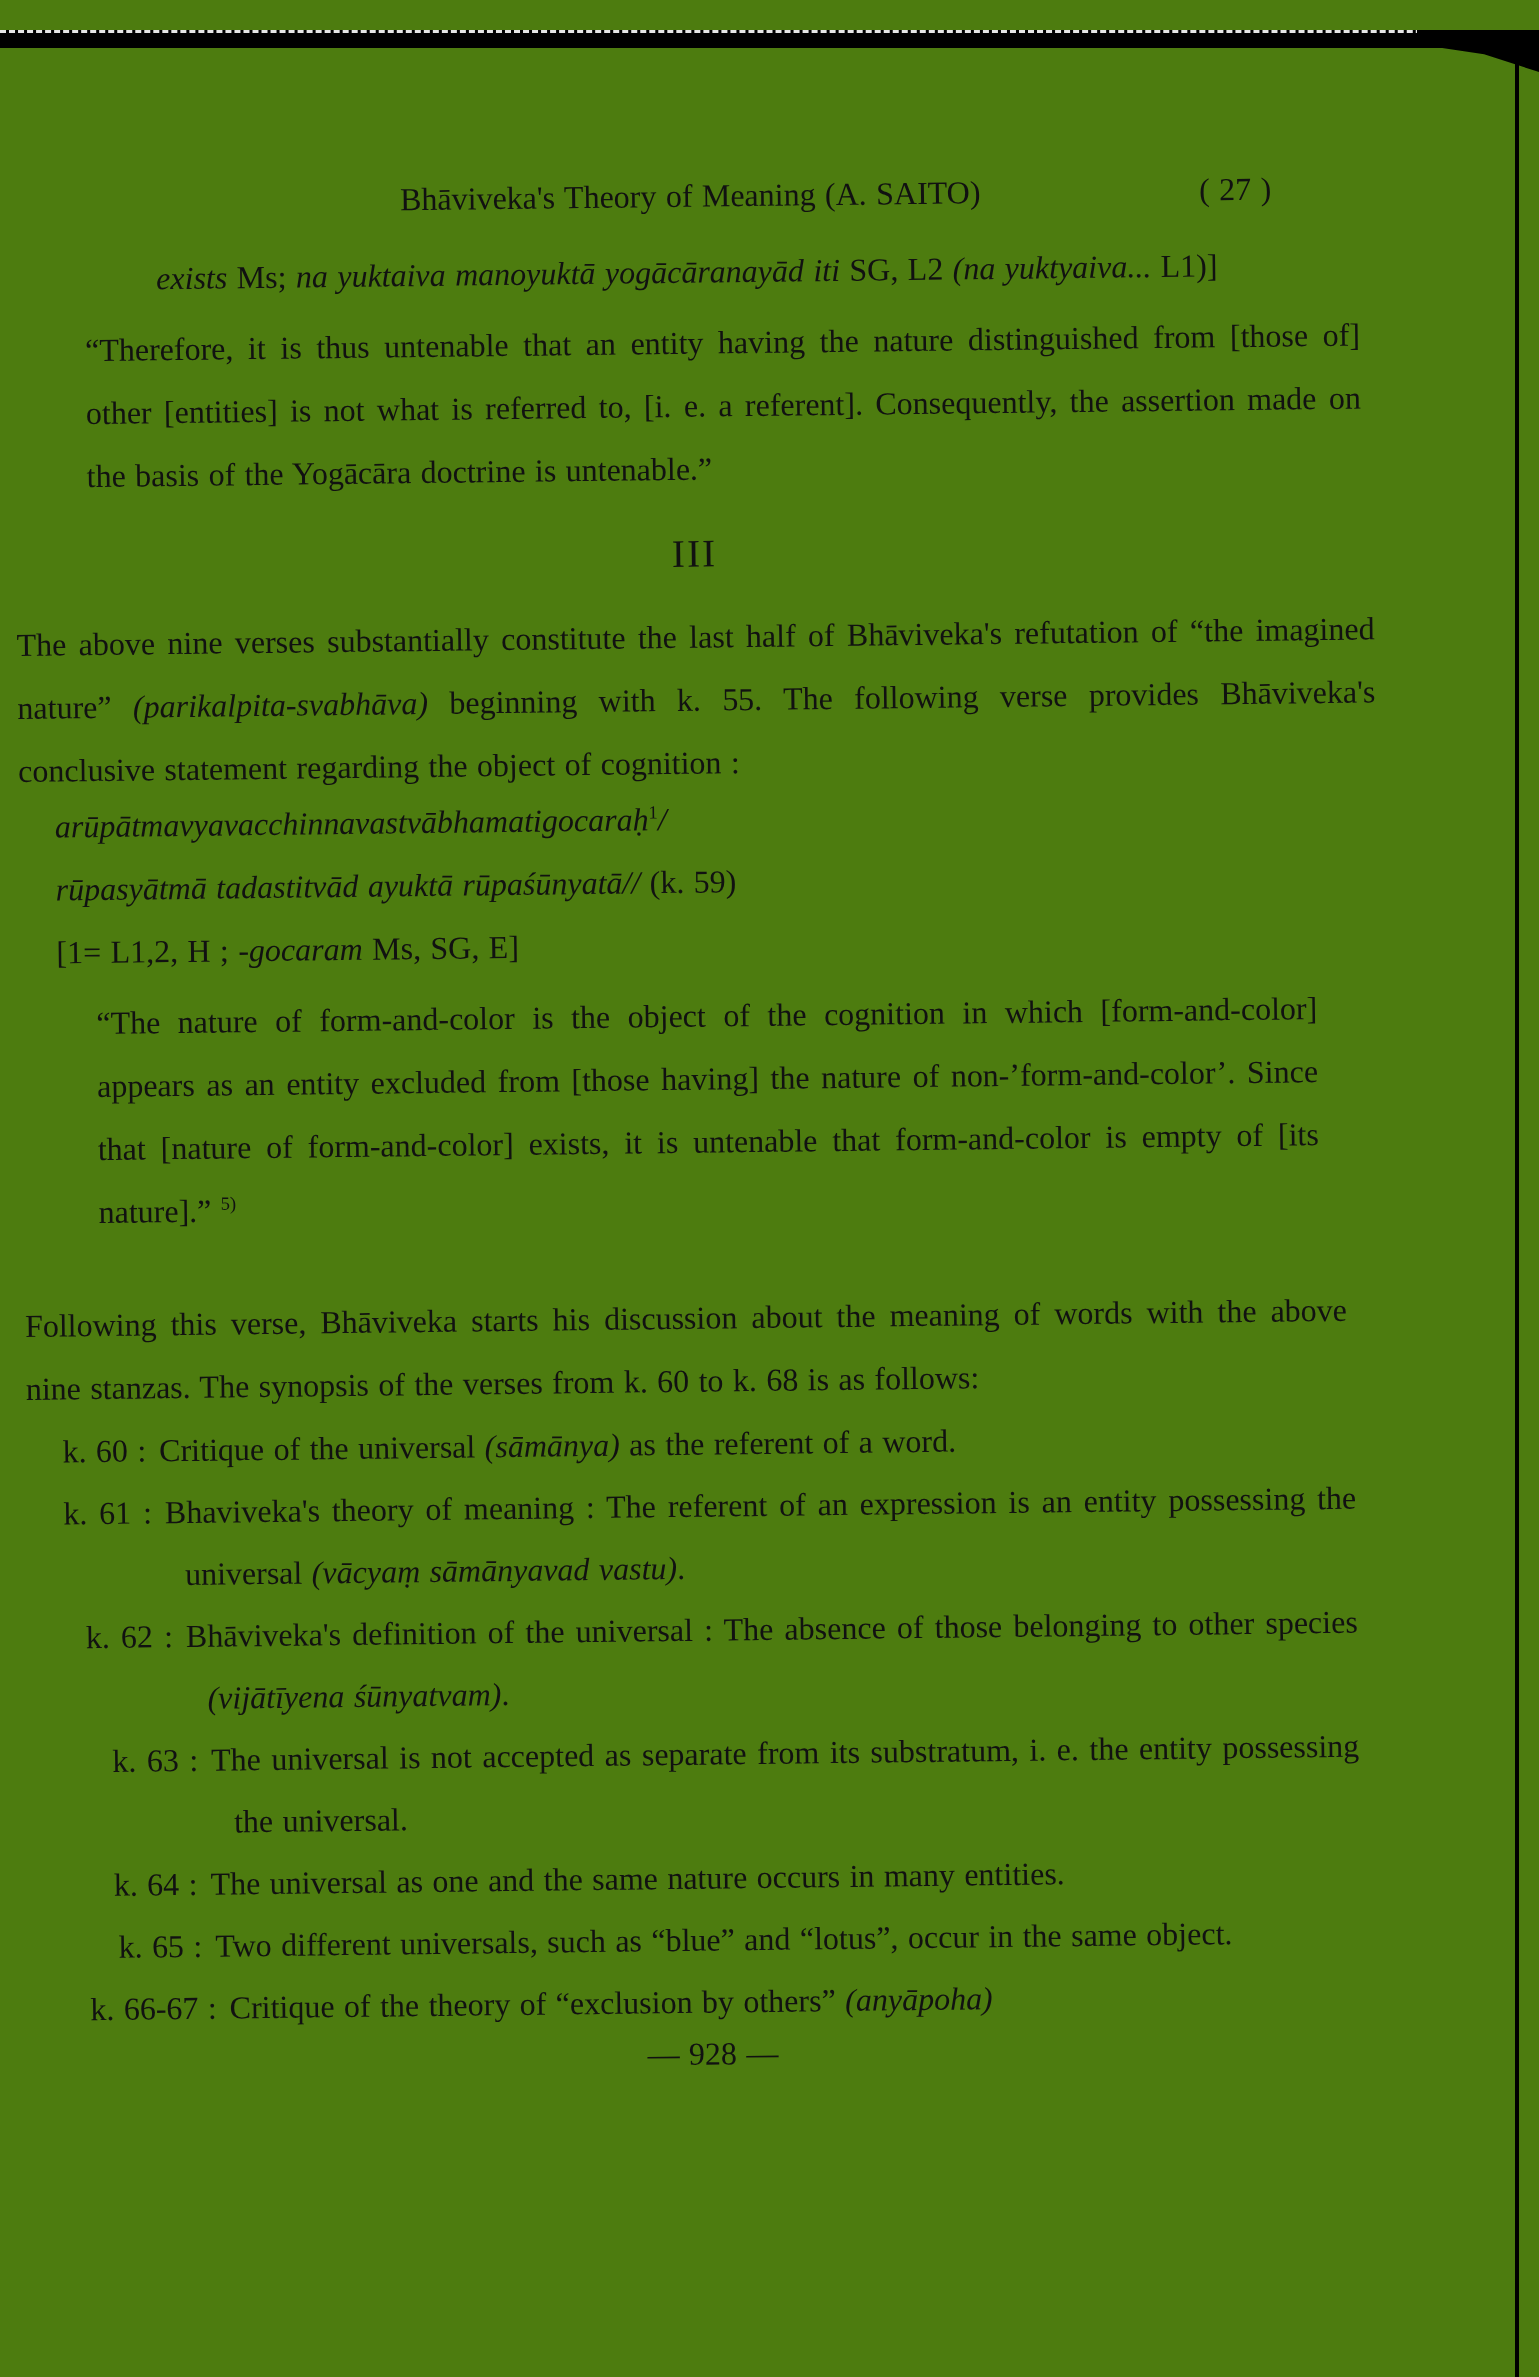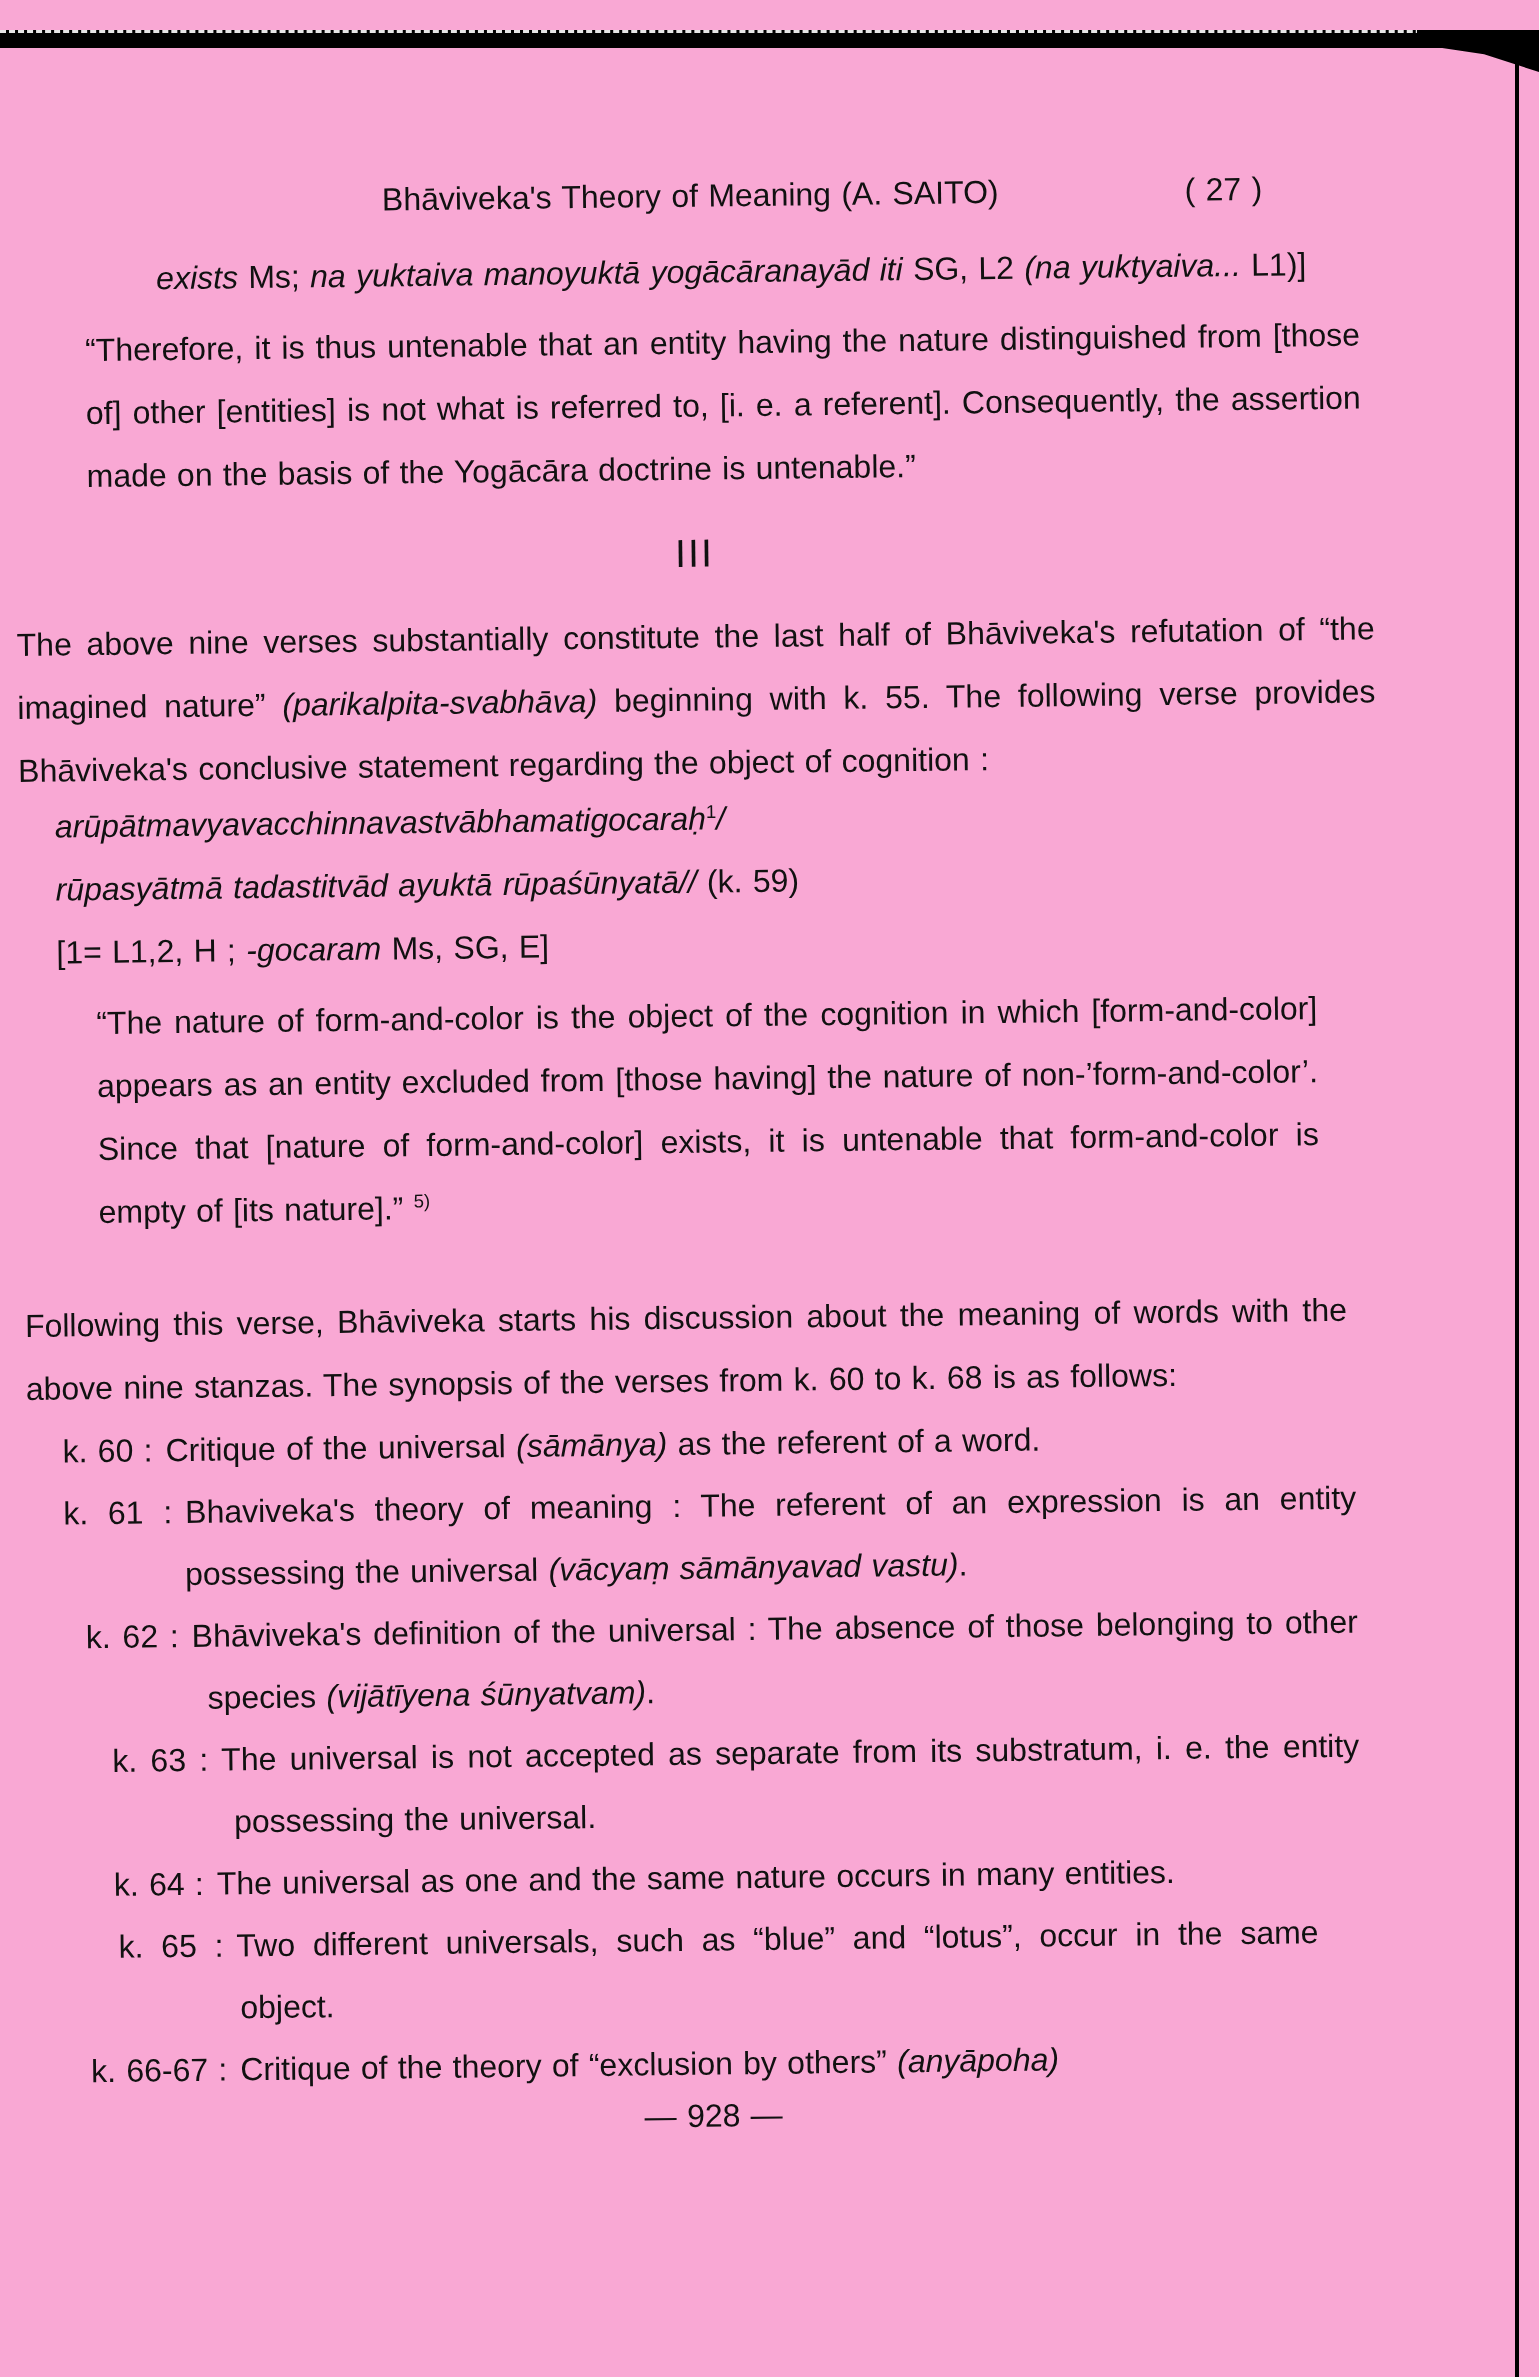--- a/index.html
+++ b/index.html
@@ -1,19 +1,19 @@
 <!DOCTYPE html>
 <html style="font-size:11.5px"><head>
 <meta charset="utf-8">
 <style>
   html,body { margin:0; padding:0; background:#ffffff; }
   .page {
     position:relative; width:1539px; height:2377px;
-    background:#f9a8d4; color:#111; overflow:hidden;
-    font-family:Liberation Sans, sans-serif;
+    background:#4d7c0f; color:#111; overflow:hidden;
+    font-family:Liberation Serif, serif;
   }
   
   .art-band {
     position:absolute; top:30px; left:0; width:100%; height:15px;
     background:#000; border-top:3.6px dashed rgba(255,255,255,.9);
   }
   .art-wedge {
     position:absolute; top:30px; right:0; width:122px; height:42px;
     background:#000;
     clip-path:polygon(0 0, 100% 0, 100% 100%, 55% 58%, 0 34%);
@@ -24,21 +24,21 @@
   }
   .content {
     position:absolute; left:10.8px; top:180px; width:1358px;
     font-size:32px; line-height:63px; word-spacing:1.4px;
     transform:rotate(-0.7deg); transform-origin:0 0;
   }
   .it { font-style:italic; }
   sup { font-size:58%; vertical-align:super; line-height:0; }
   .header { position:relative; height:40px; line-height:40px; font-size:32px; margin-top:4.3px; }
   .htitle { position:absolute; left:50%; transform:translateX(-50%); white-space:nowrap; }
-  .hpage  { position:absolute; right:107px; }
+  .hpage  { position:absolute; right:98px; }
   p { margin:0; }
   .apparatus { margin-top:24.4px; padding-left:72px; text-indent:72px; text-align:justify; }
   .quote { margin:8.6px 0 0 72px; width:1275px; text-align:justify; }
   .q2 { margin-left:75px; width:1221px; }
   .sec { margin:20px 0 0; font-size:39px; font-weight:normal; text-align:center; line-height:66px; letter-spacing:2.2px; }
   .para { margin:18.7px 0 0; text-align:justify; }
   .p2 { margin-top:50px; width:1322px; }
   .verse { margin:-7.2px 0 0 36px; }
   .vline { line-height:63px; white-space:nowrap; }
   .list { margin-top:0; line-height:62px; }

